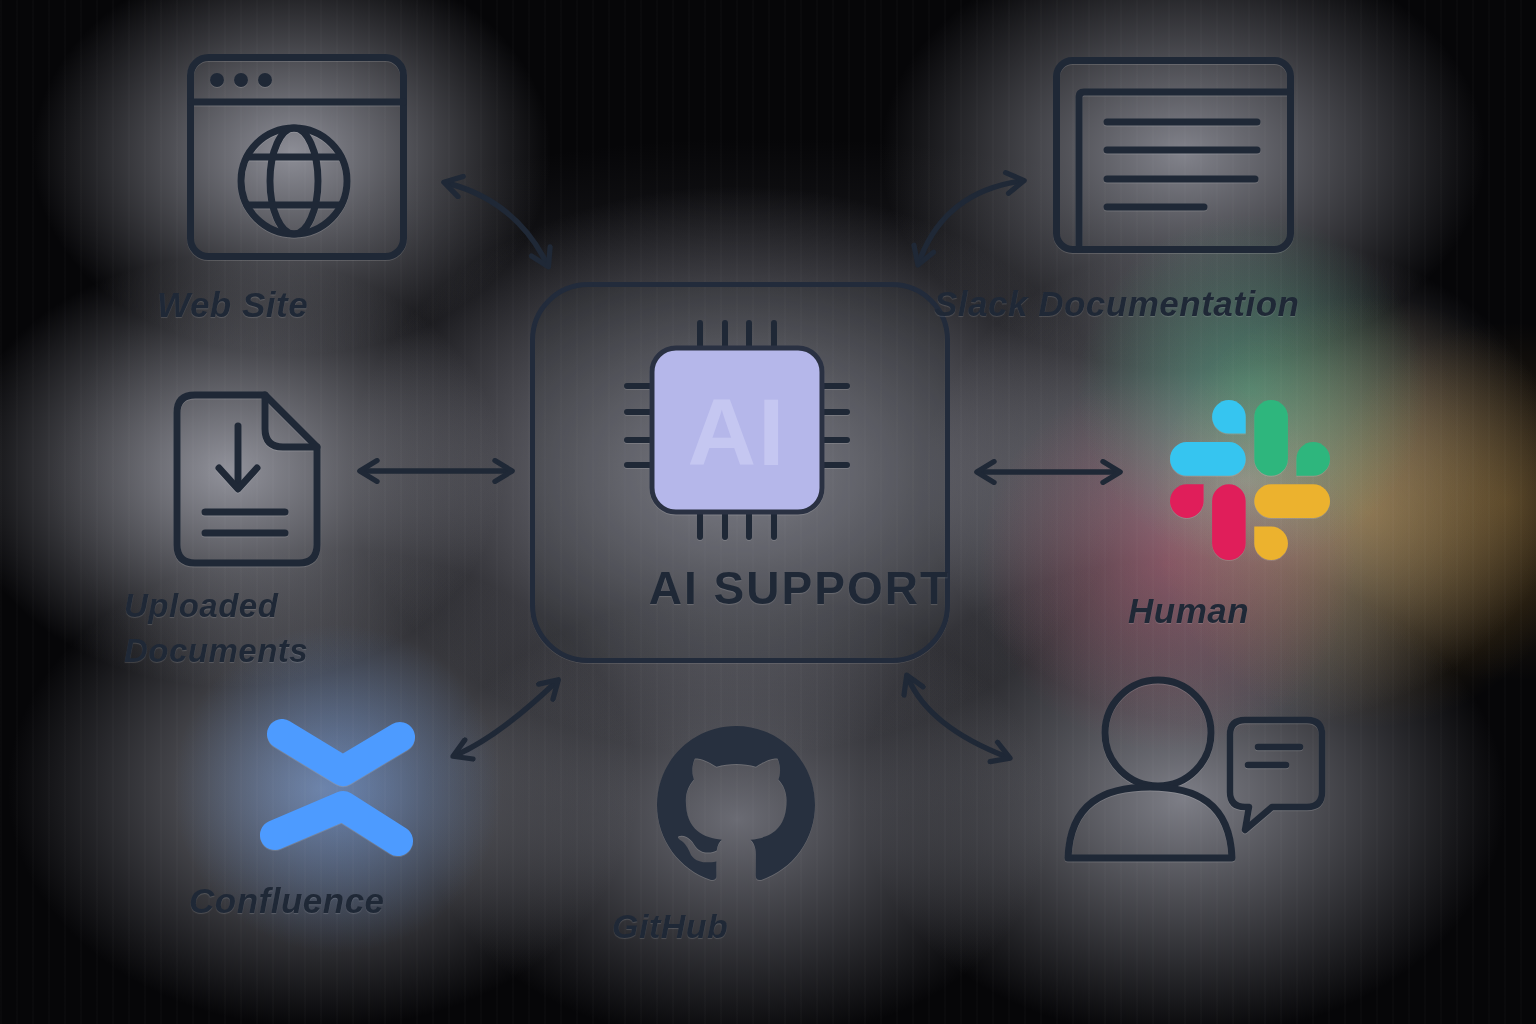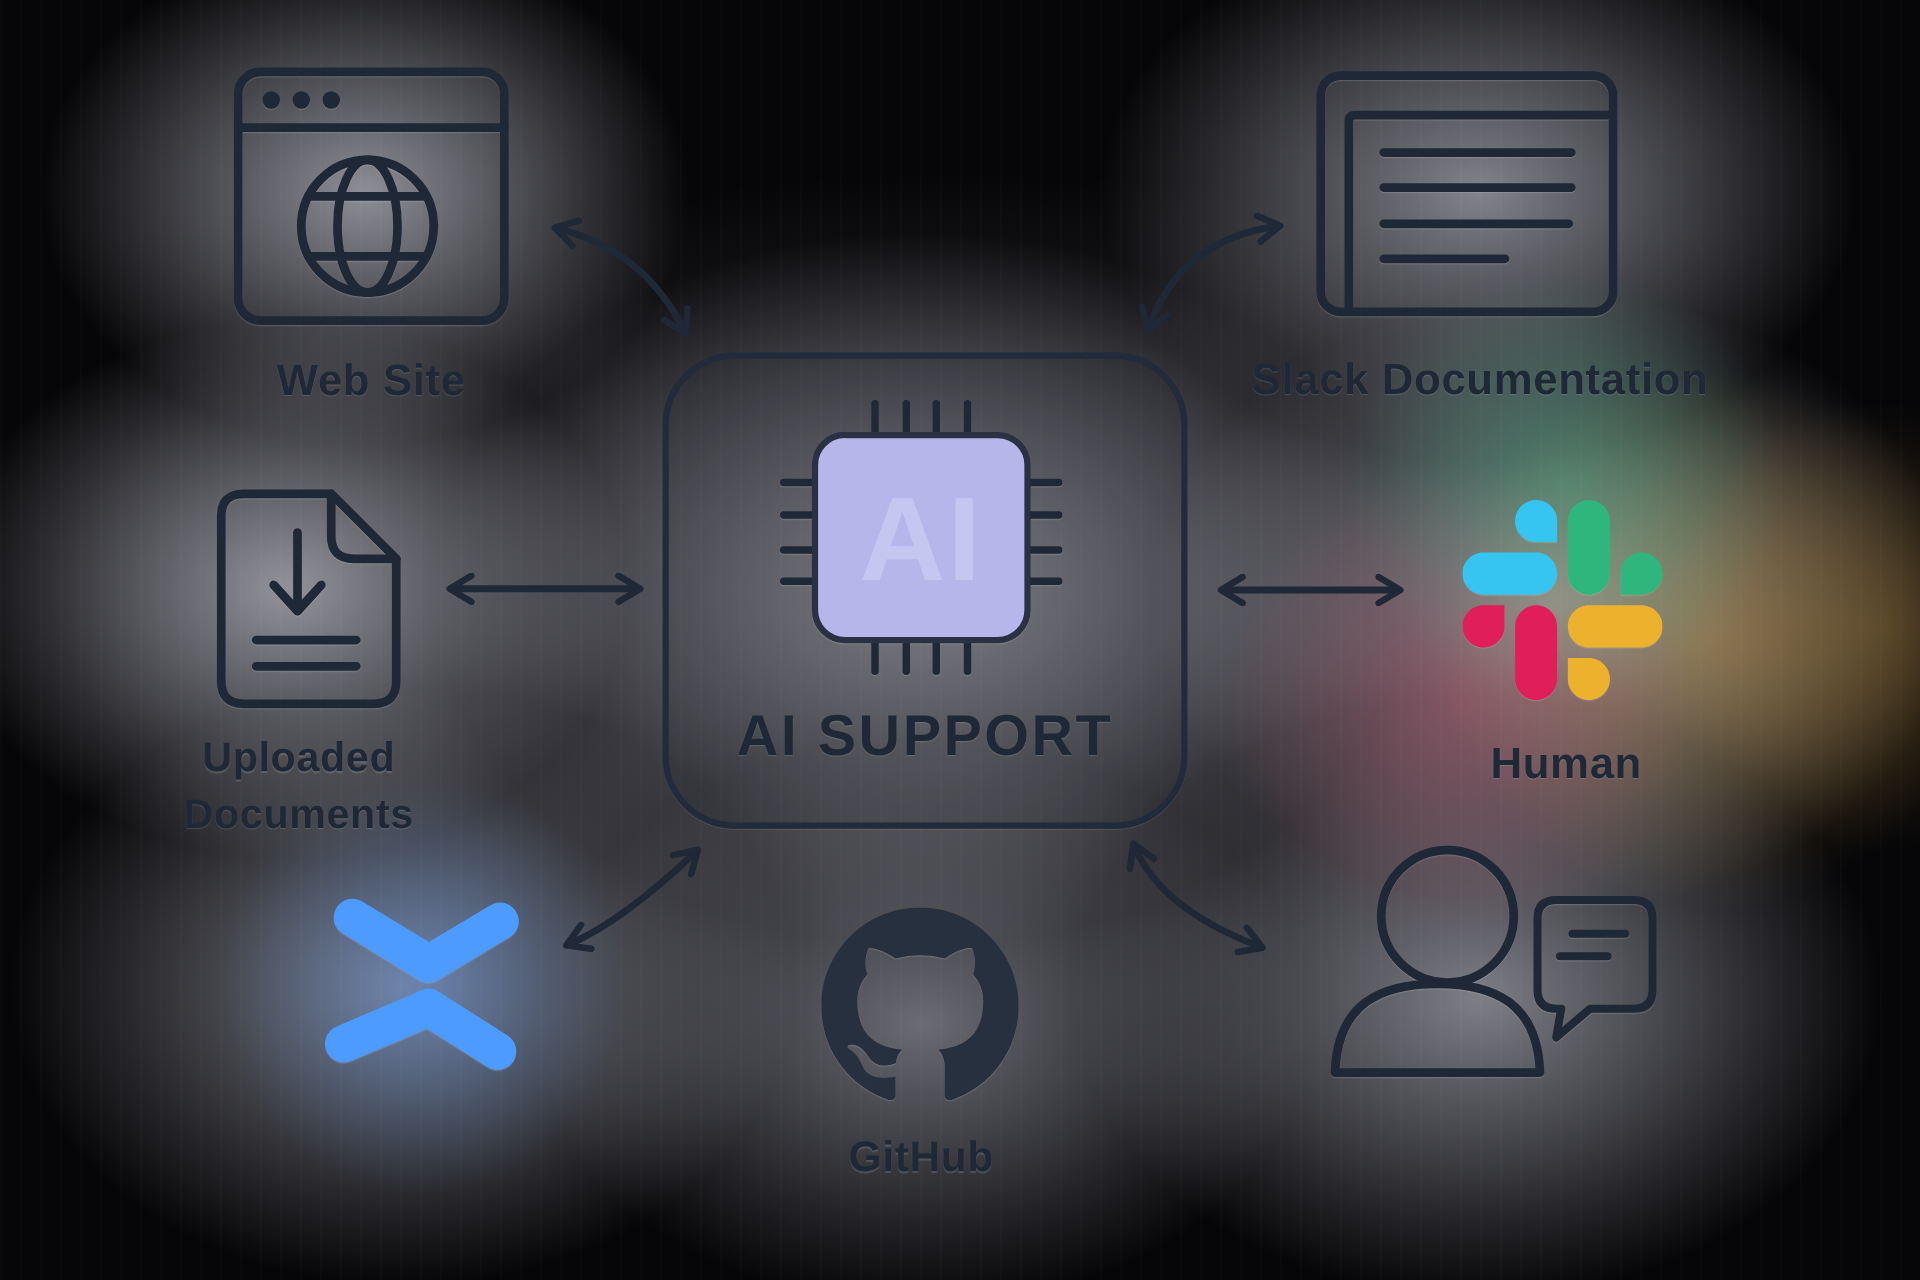--- a/index.html
+++ b/index.html
@@ -19,38 +19,38 @@
       radial-gradient(ellipse 380px 300px at 15% 46%, rgba(152,153,162,0.95), rgba(152,153,162,0) 72%),
       radial-gradient(ellipse 520px 380px at 48% 46%, rgba(138,138,148,0.96), rgba(138,138,148,0) 75%),
       radial-gradient(ellipse 430px 330px at 81% 47%, rgba(150,150,158,0.9), rgba(150,150,158,0) 75%),
       radial-gradient(ellipse 420px 320px at 21% 77%, rgba(135,136,145,0.9), rgba(135,136,145,0) 75%),
       radial-gradient(ellipse 420px 300px at 48% 80%, rgba(120,121,130,0.88), rgba(120,121,130,0) 75%),
       radial-gradient(ellipse 430px 320px at 77% 78%, rgba(138,139,148,0.9), rgba(138,139,148,0) 75%),
       radial-gradient(ellipse 900px 430px at 50% 47%, rgba(110,110,120,0.45), rgba(110,110,120,0) 80%);
   }
   svg.icon{position:absolute;filter:drop-shadow(0 1px 0 rgba(255,255,255,0.14));}
   .node-label{
-    position:absolute;text-align:center;font-weight:700;color:#1f2836;
-    text-shadow:0 1px 1px rgba(255,255,255,0.15);letter-spacing:0.5px;line-height:1.36;
+    position:absolute;font-weight:700;color:#1f2836;
+    text-shadow:0 1px 1px rgba(255,255,255,0.15);letter-spacing:0.5px;line-height:1.36;font-style:italic;
   }
   .arrows{position:absolute;left:0;top:0;pointer-events:none;}
   .center-box{
     position:absolute;left:530px;top:282px;width:420px;height:381px;
     border:5px solid #222b3b;border-radius:58px;box-sizing:border-box;
     background:rgba(24,26,34,0.10);
     box-shadow:0 1px 0 rgba(255,255,255,0.10);
   }
   .chip-svg{filter:drop-shadow(0 0 22px rgba(165,167,235,0.60));}
   .chip-glyph{
     position:absolute;left:652px;top:372px;width:170px;height:120px;
     font-size:95px;font-weight:700;color:#c7c9f2;opacity:0.92;
     display:flex;align-items:center;justify-content:center;letter-spacing:2px;
   }
   .ai-support-label{
-    position:absolute;left:530px;top:561px;width:420px;text-align:center;
+    position:absolute;left:530px;top:561px;width:420px;text-align:right;
     font-size:46px;font-weight:700;letter-spacing:2px;color:#1f2836;
     text-shadow:0 1px 1px rgba(255,255,255,0.15);
   }
   .slack-glow{filter:drop-shadow(0 0 14px rgba(255,255,255,0.28));}
   .conf-glow{filter:drop-shadow(0 0 16px rgba(90,160,255,0.85)) drop-shadow(0 0 34px rgba(90,160,255,0.45));}
 </style>
 </head>
 <body>
 
 <div class="stage">
@@ -134,20 +134,21 @@
     <path fill="#ECB22E" d="M77.6,90.5c-7.1,0-12.9-5.8-12.9-12.9s5.8-12.9,12.9-12.9h32.3c7.1,0,12.9,5.8,12.9,12.9s-5.8,12.9-12.9,12.9H77.6z"></path>
   </svg>
   <div class="node-label" style="left:1128px;top:587px;width:250px;font-size:35px">Human</div>
 
   <svg class="icon conf-glow" style="left:256px;top:703px" width="170" height="165" viewBox="0 0 170 165">
     <g fill="none" stroke="#4D9BFF" stroke-width="30" stroke-linecap="round" stroke-linejoin="round">
       <path d="M26 31 L87 68 L144 34" stroke="#4D9BFF"></path>
       <path d="M19 132 L87 103 L142 138" stroke="#4D9BFF"></path>
     </g>
   </svg>
+  <div class="node-label" style="left:189px;top:877px;width:300px;font-size:35px">Confluence</div>
 
   <svg class="icon" style="left:657px;top:726px" width="158" height="158" viewBox="0 0 16 16">
     <path fill="#27303F" fill-rule="evenodd" d="M8 0C3.58 0 0 3.58 0 8c0 3.54 2.29 6.53 5.47 7.59.4.07.55-.17.55-.38 0-.19-.01-.82-.01-1.49-2.01.37-2.53-.49-2.69-.94-.09-.23-.48-.94-.82-1.13-.28-.15-.68-.52-.01-.53.63-.01 1.08.58 1.23.82.72 1.21 1.87.87 2.33.66.07-.52.28-.87.51-1.07-1.78-.2-3.64-.89-3.64-3.95 0-.87.31-1.59.82-2.15-.08-.2-.36-1.02.08-2.12 0 0 .67-.21 2.2.82.64-.18 1.32-.27 2-.27s1.36.09 2 .27c1.53-1.04 2.2-.82 2.2-.82.44 1.1.16 1.92.08 2.12.51.56.82 1.27.82 2.15 0 3.07-1.87 3.75-3.65 3.95.29.25.54.73.54 1.48 0 1.07-.01 1.93-.01 2.2 0 .21.15.46.55.38A8.01 8.01 0 0 0 16 8c0-4.42-3.58-8-8-8z"></path>
   </svg>
   <div class="node-label" style="left:612px;top:903px;width:250px;font-size:34px">GitHub</div>
 
   <svg class="icon" style="left:1062px;top:673px" width="268" height="192" viewBox="0 0 268 192">
     <g fill="none" stroke="#1f2836" stroke-width="7" stroke-linecap="round" stroke-linejoin="round">
       <circle cx="96" cy="60" r="53"></circle>
       <path d="M6 185 C8 130 42 114 88 114 C134 114 168 130 170 185 Z"></path>

